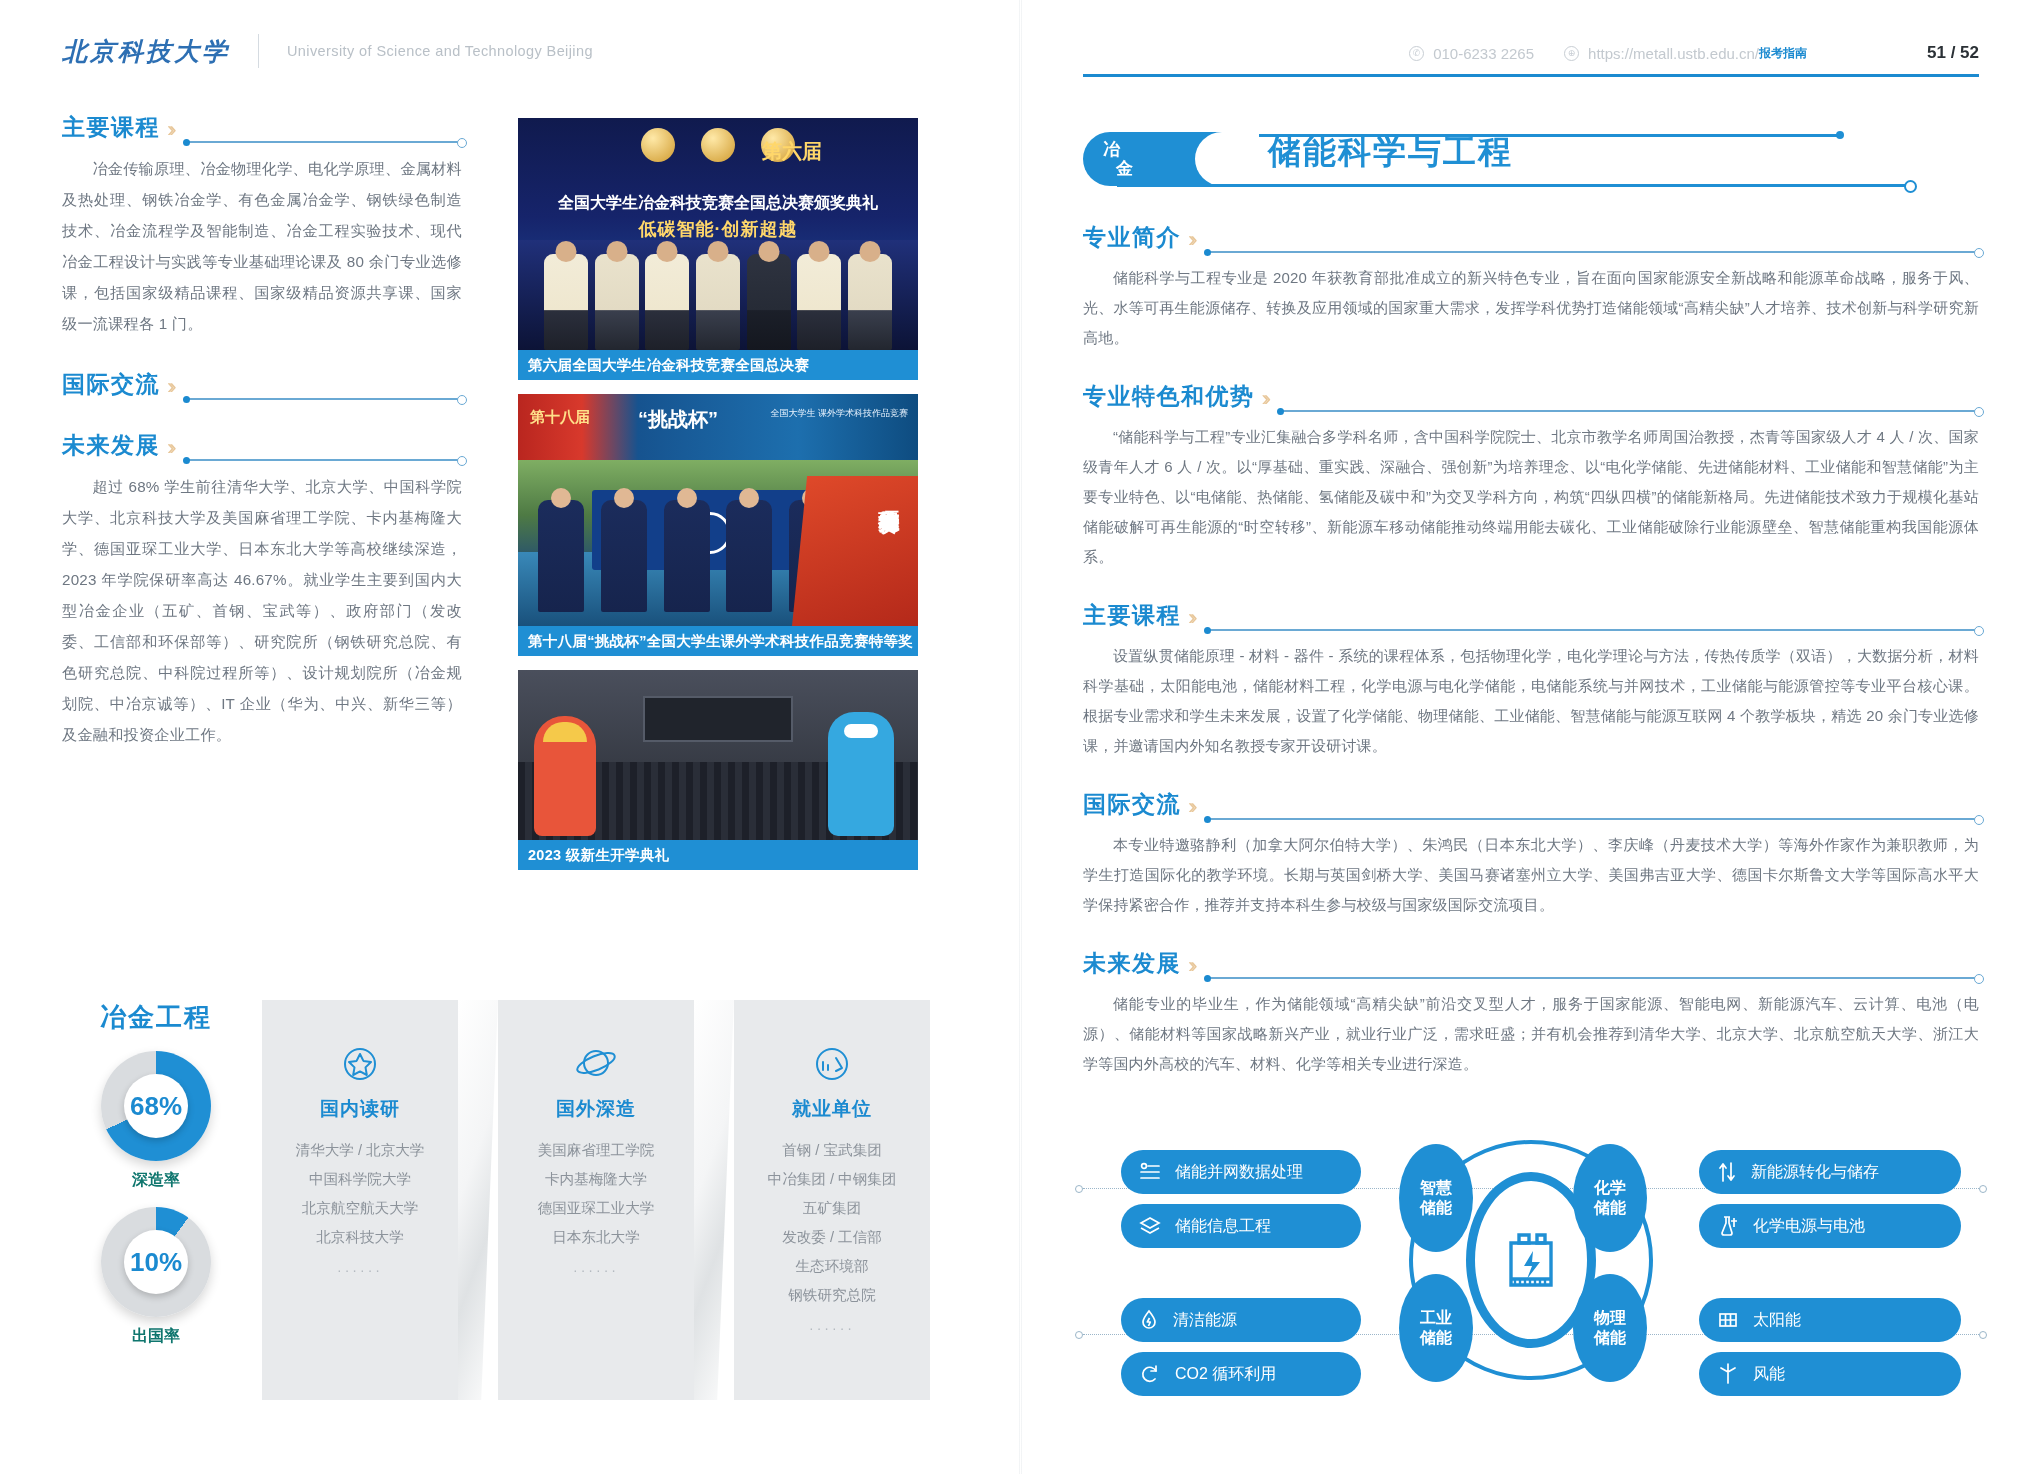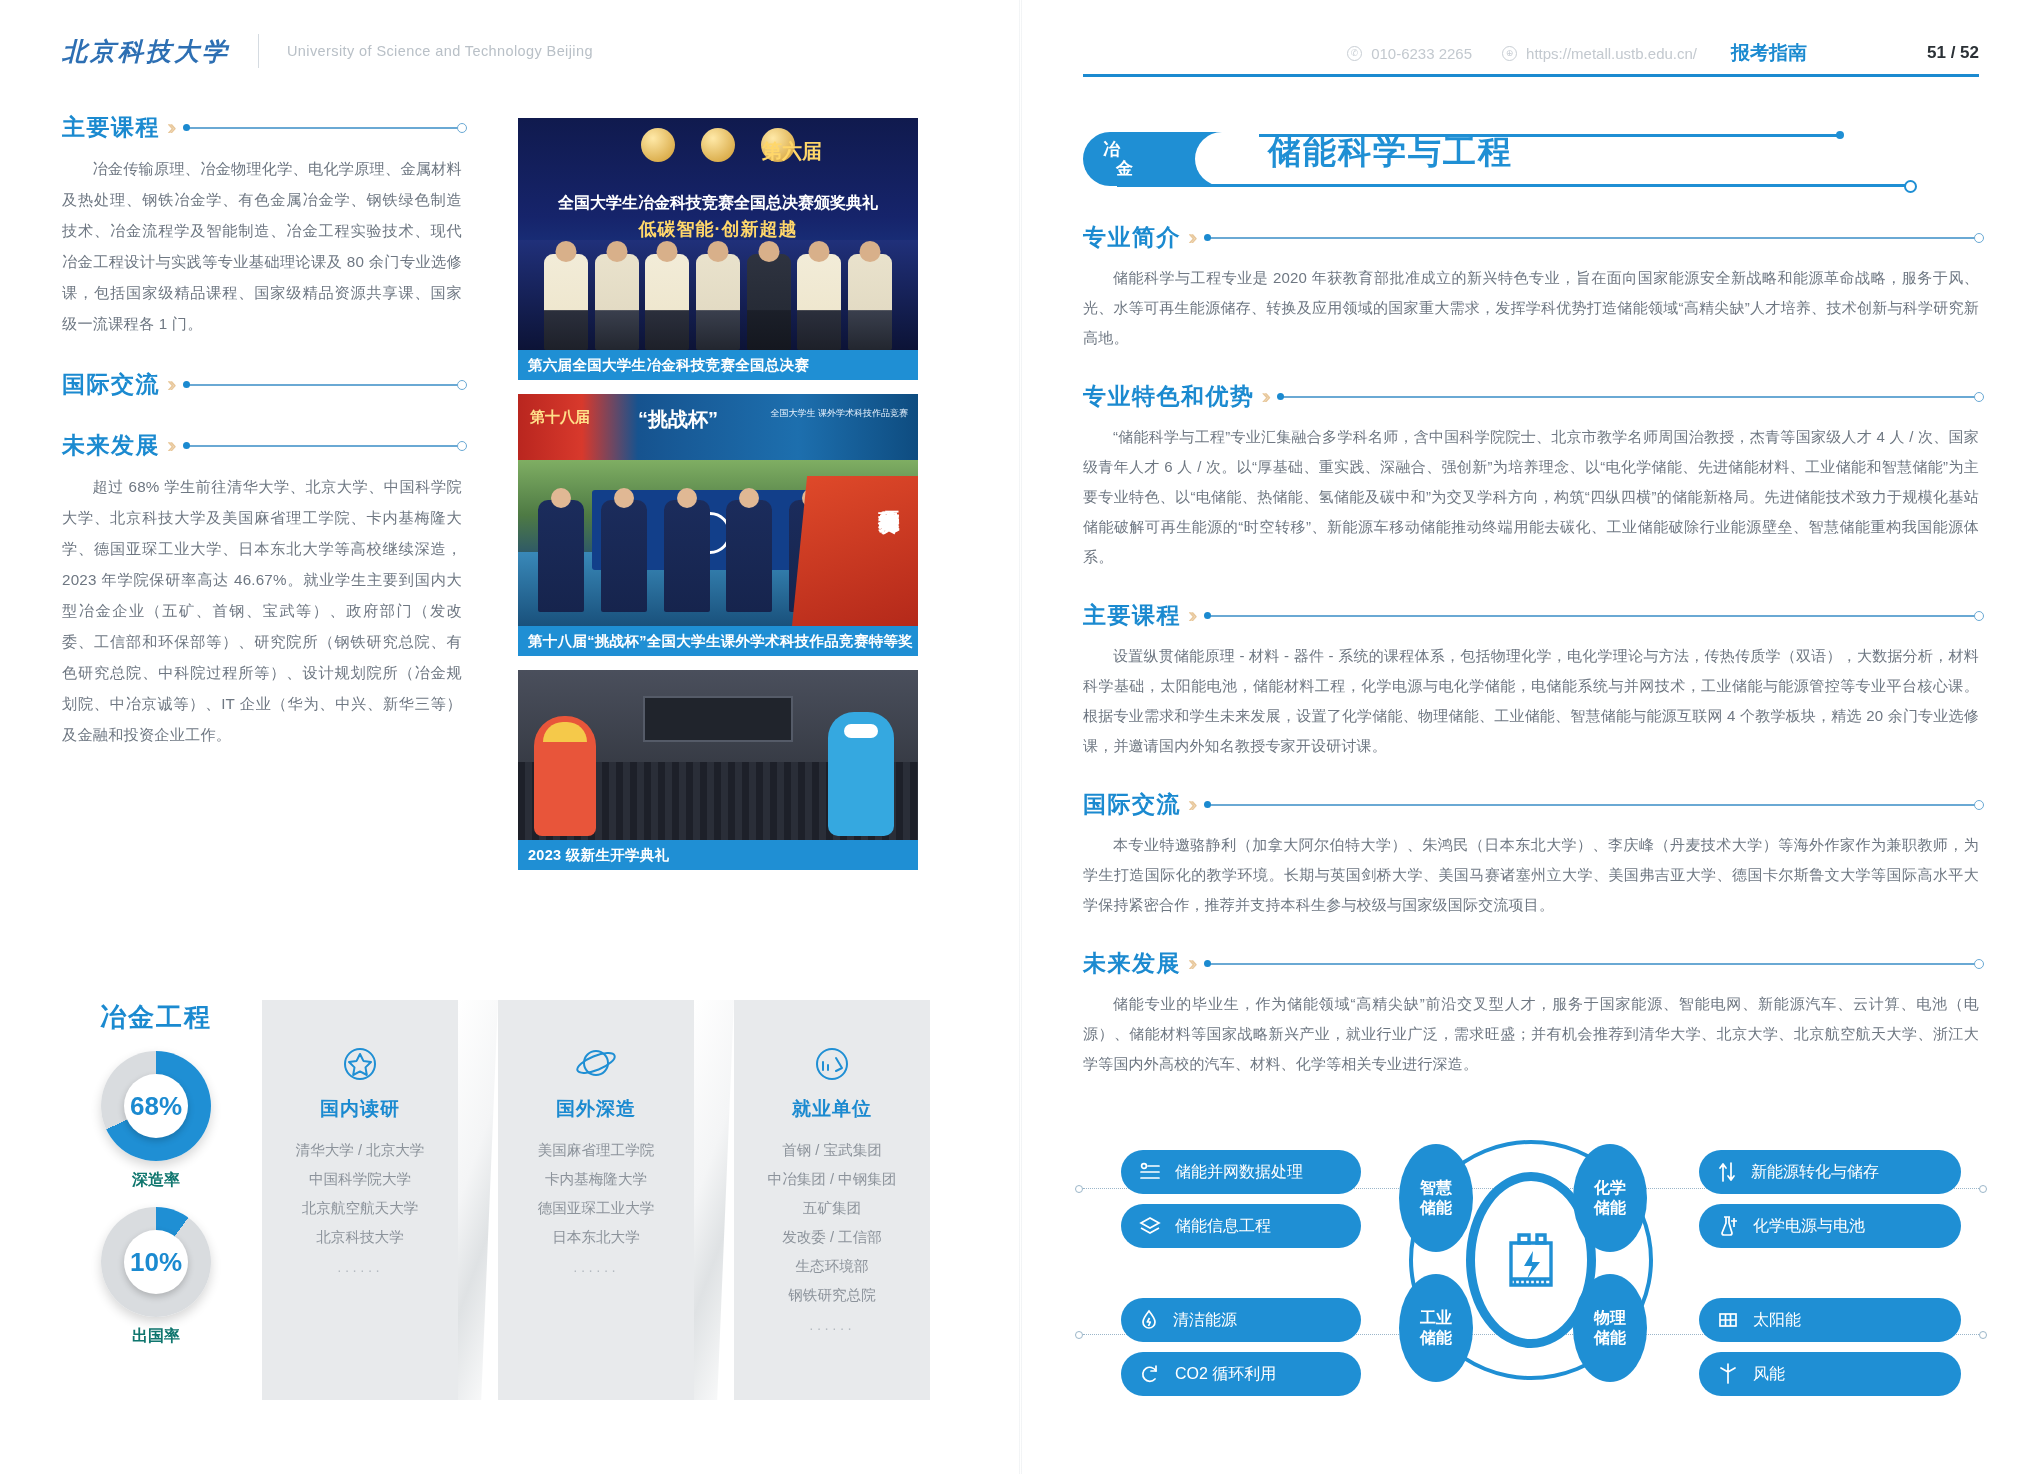--- a/index.html
+++ b/index.html
@@ -32,26 +32,26 @@
   .hdr-right {
     left: 1021px; width: 1020px; top: 30px;
     display:flex; align-items:center; justify-content:flex-end;
     padding-right: 62px; gap: 0;
   }
   .contact { display:flex; align-items:center; gap:9px; color:#c3c9cf; font-size:15px; white-space:nowrap; }
   .contact + .contact { margin-left: 30px; }
   .cicon { width:15px;height:15px;border:1.4px solid #c8ced4;border-radius:50%;
            display:inline-flex;align-items:center;justify-content:center;
            font-size:9px;color:#c8ced4;flex:none; }
-  .guide { margin-left: 34px; color:#1b8ad0; font-size:19px; font-weight:700; white-space:nowrap;}
+  .guide { color:#1b8ad0; font-size:12px; font-weight:700; white-space:nowrap;}
   .pageno { margin-left: 120px; color:#2b3136; font-size:17px; font-weight:700; white-space:nowrap;}
   .hdr-rule { position:absolute; left:1083px; right:62px; top:74px; height:2.5px; background:#1b8ad0; }
 
   
-  .sec { position: relative; display:flex; align-items:center; margin-bottom: 10px; }
+  .sec { position: relative; display:flex; align-items:flex-end; margin-bottom: 10px; }
   .sec-title {
     color:#1b8ad0; font-size:23px; font-weight:700; letter-spacing:1.5px;
     white-space:nowrap; font-family:"Liberation Sans",sans-serif;
   }
   .chev { color:#e8c79a; font-size:22px; margin-left:7px; letter-spacing:-5px; font-weight:400; }
   .sec-line { flex:1; position:relative; height:2px; margin-left:16px; background:#6aa9d4; }
   .sec-line::before { content:""; position:absolute; left:-5px; top:-2.5px; width:7px;height:7px;
                       border-radius:50%; background:#1b8ad0; }
   .sec-line::after  { content:""; position:absolute; right:-5px; top:-3.5px; width:8px;height:8px;
                       border-radius:50%; background:#fff; border:1.6px solid #6aa9d4; }

